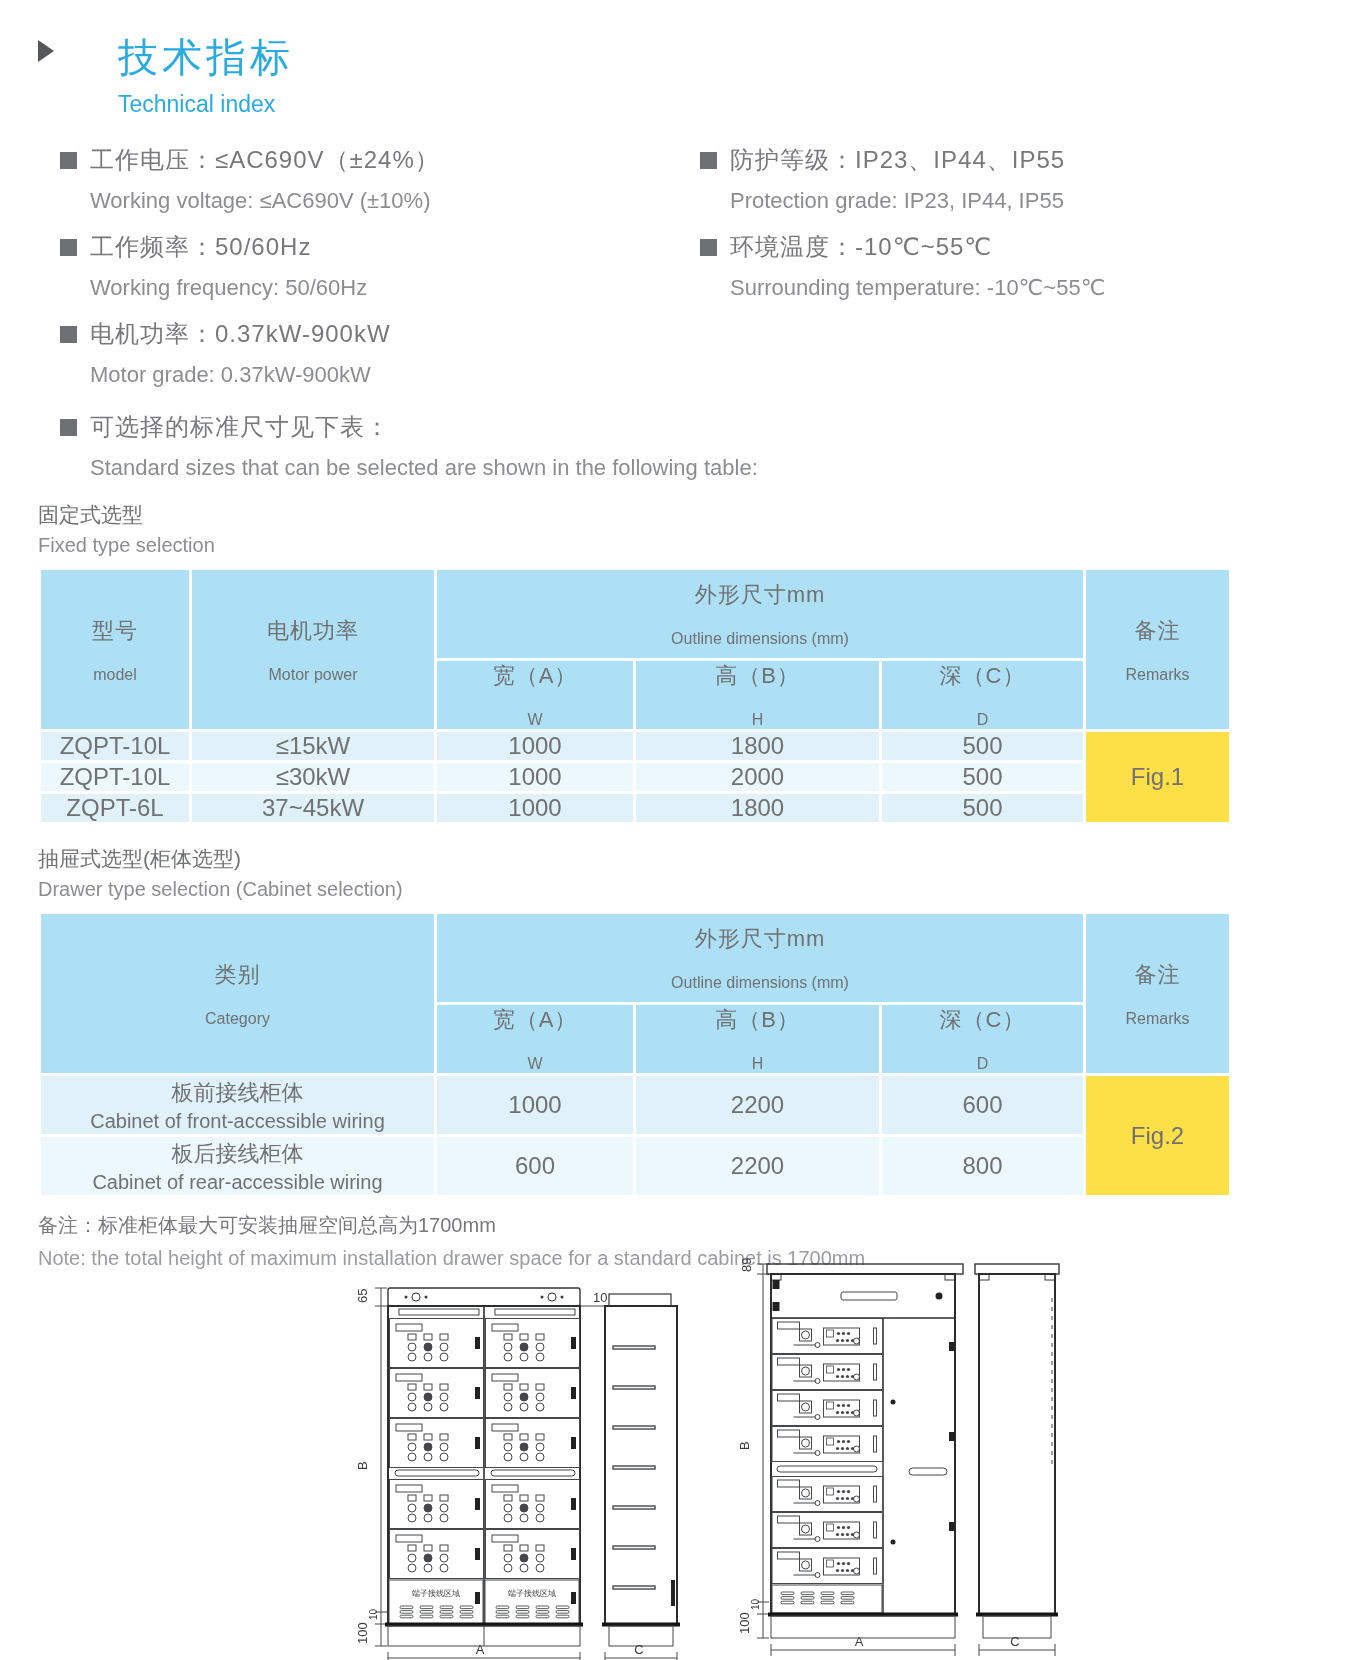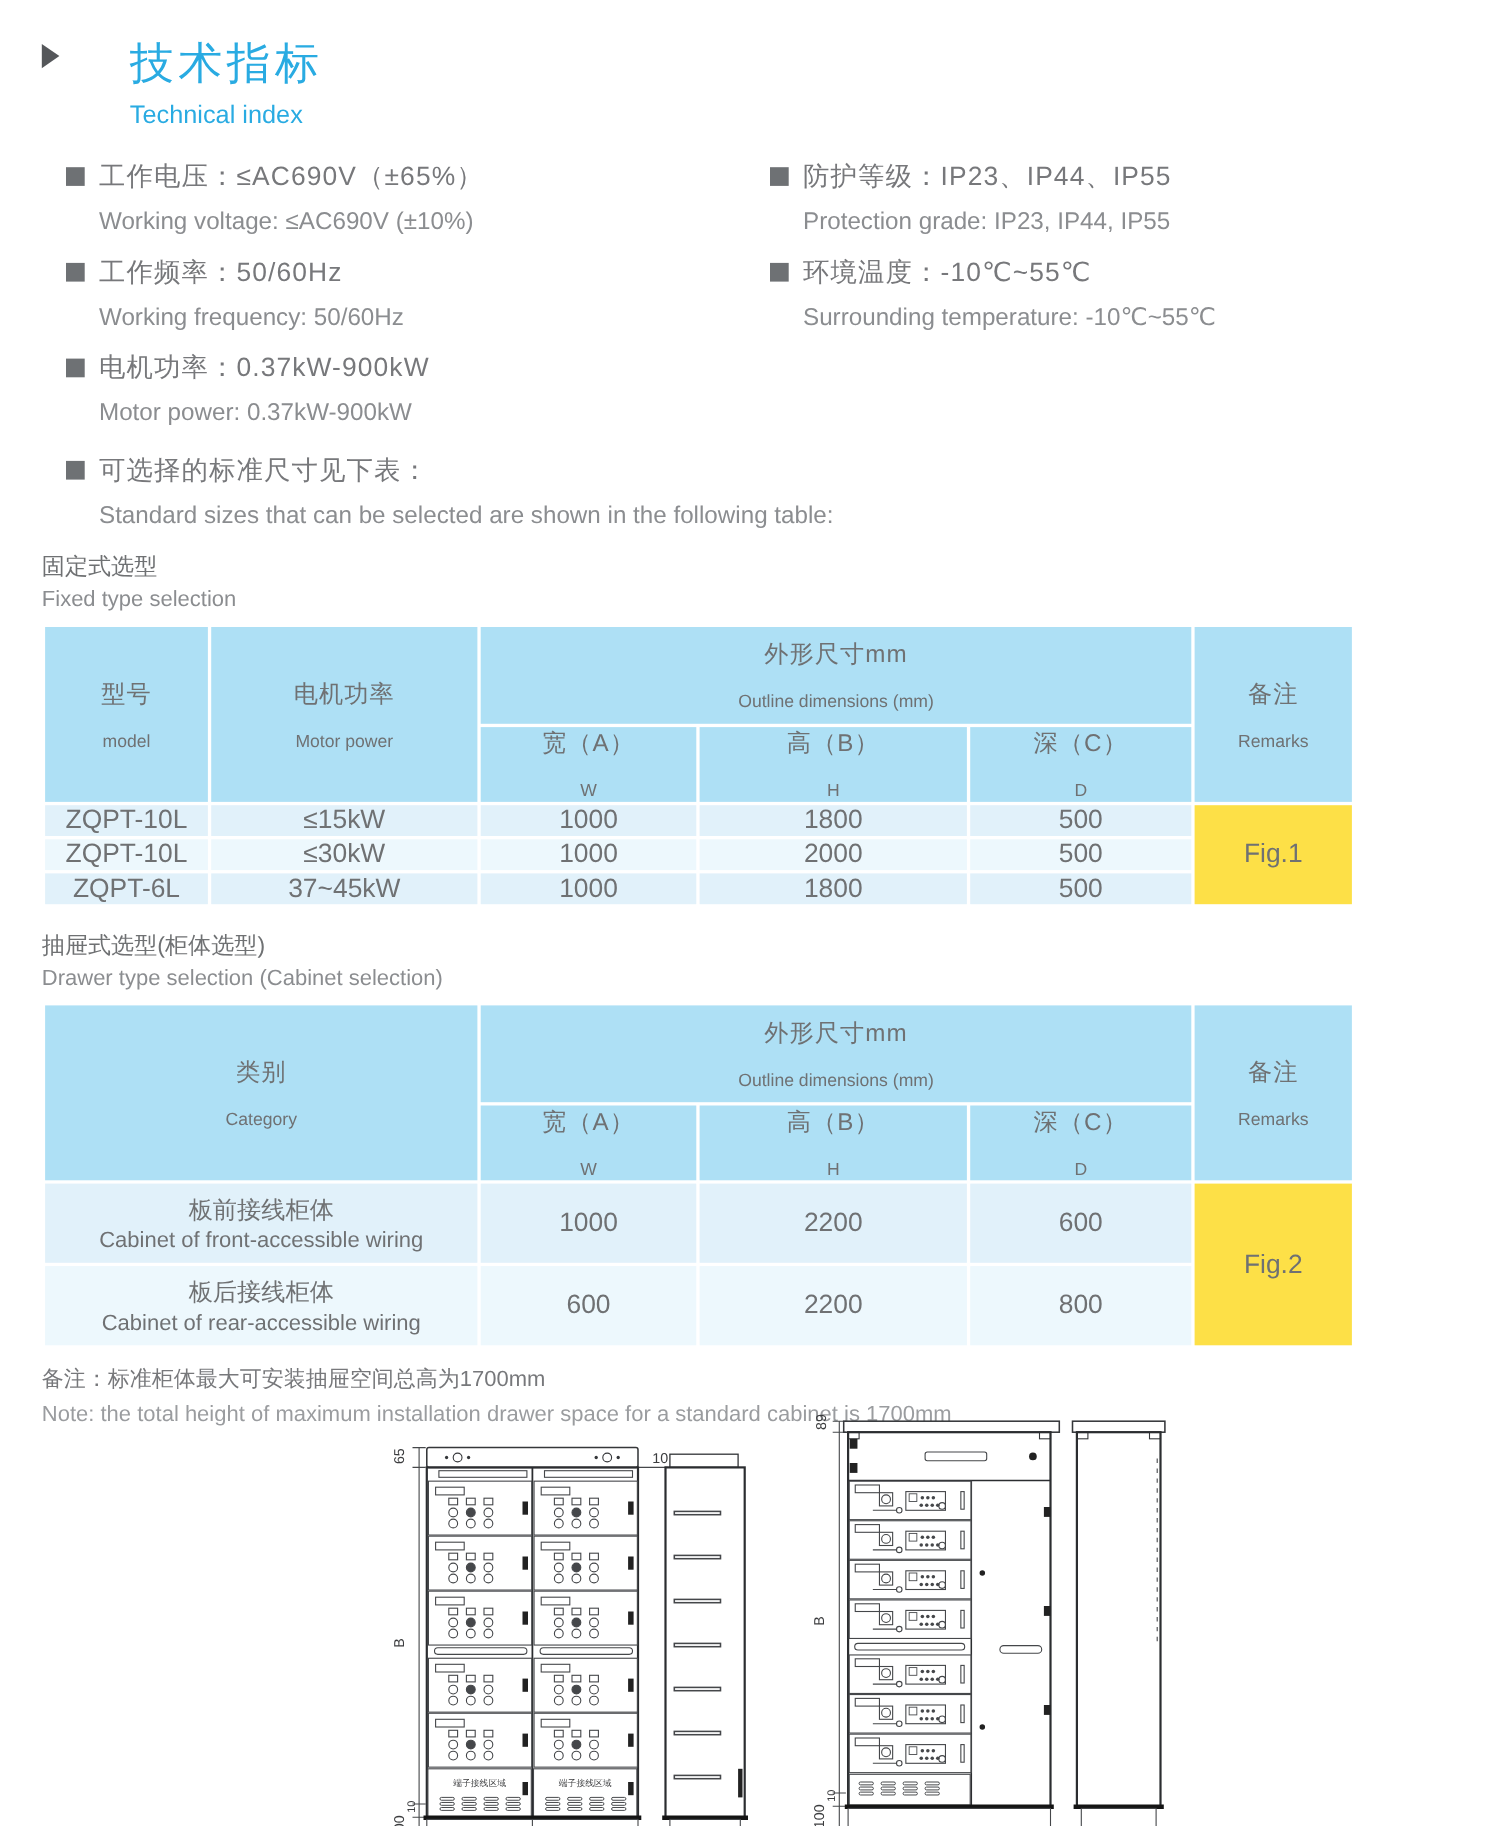--- a/index.html
+++ b/index.html
@@ -35,21 +35,21 @@
   
   table{border-spacing:3px;table-layout:fixed;width:1194px;margin-top:10px;}
   th,td{text-align:center;vertical-align:middle;font-weight:normal;color:#6f7173;}
   th{background:var(--table_header);}
   .hrow1 th{height:88px;}
   .hrow2 th{height:56px;}
   .cell-cn{font-size:22px;letter-spacing:1px;}
   .cell-en{font-size:16px;margin-top:20px;}
   td{font-size:24px;}
   .t1 td{height:28px;}
-  .t2 td{height:72px;}
+  .t2 td{height:58px;}
   .rd{background:var(--row_dark);}
   .rl{background:var(--row_light);}
   .rem{background:#fde047;font-size:24px;}
   .cat-cn{font-size:22px;}
   .cat-en{font-size:20px;margin-top:2px;}
 
   
   .note{margin-top:14px;}
   .note-cn{font-size:20px;color:#77787b;}
   .note-en{font-size:20px;color:#9a9c9f;margin-top:8px;}
@@ -76,37 +76,37 @@
       <div class="title-en">Technical index</div>
     </div>
   </div>
 
   <div class="specs">
     <div class="spec-cols">
       <div class="spec-col-left">
         <div class="spec-item">
           <div class="spec-cn">
               <span class="bullet"></span>
-              <span>工作电压：≤AC690V（±65%）</span>
+              <span>工作电压：≤AC690V（±24%）</span>
             </div>
           <div class="spec-en">Working voltage: ≤AC690V (±10%)</div>
         </div>
         <div class="spec-item">
           <div class="spec-cn">
               <span class="bullet"></span>
               <span>工作频率：50/60Hz</span>
             </div>
           <div class="spec-en">Working frequency: 50/60Hz</div>
         </div>
         <div class="spec-item">
           <div class="spec-cn">
               <span class="bullet"></span>
               <span>电机功率：0.37kW-900kW</span>
             </div>
-          <div class="spec-en">Motor power: 0.37kW-900kW</div>
+          <div class="spec-en">Motor grade: 0.37kW-900kW</div>
         </div>
       </div>
       <div>
         <div class="spec-item">
           <div class="spec-cn">
               <span class="bullet"></span>
               <span>防护等级：IP23、IP44、IP55</span>
             </div>
           <div class="spec-en">Protection grade: IP23, IP44, IP55</div>
         </div>

